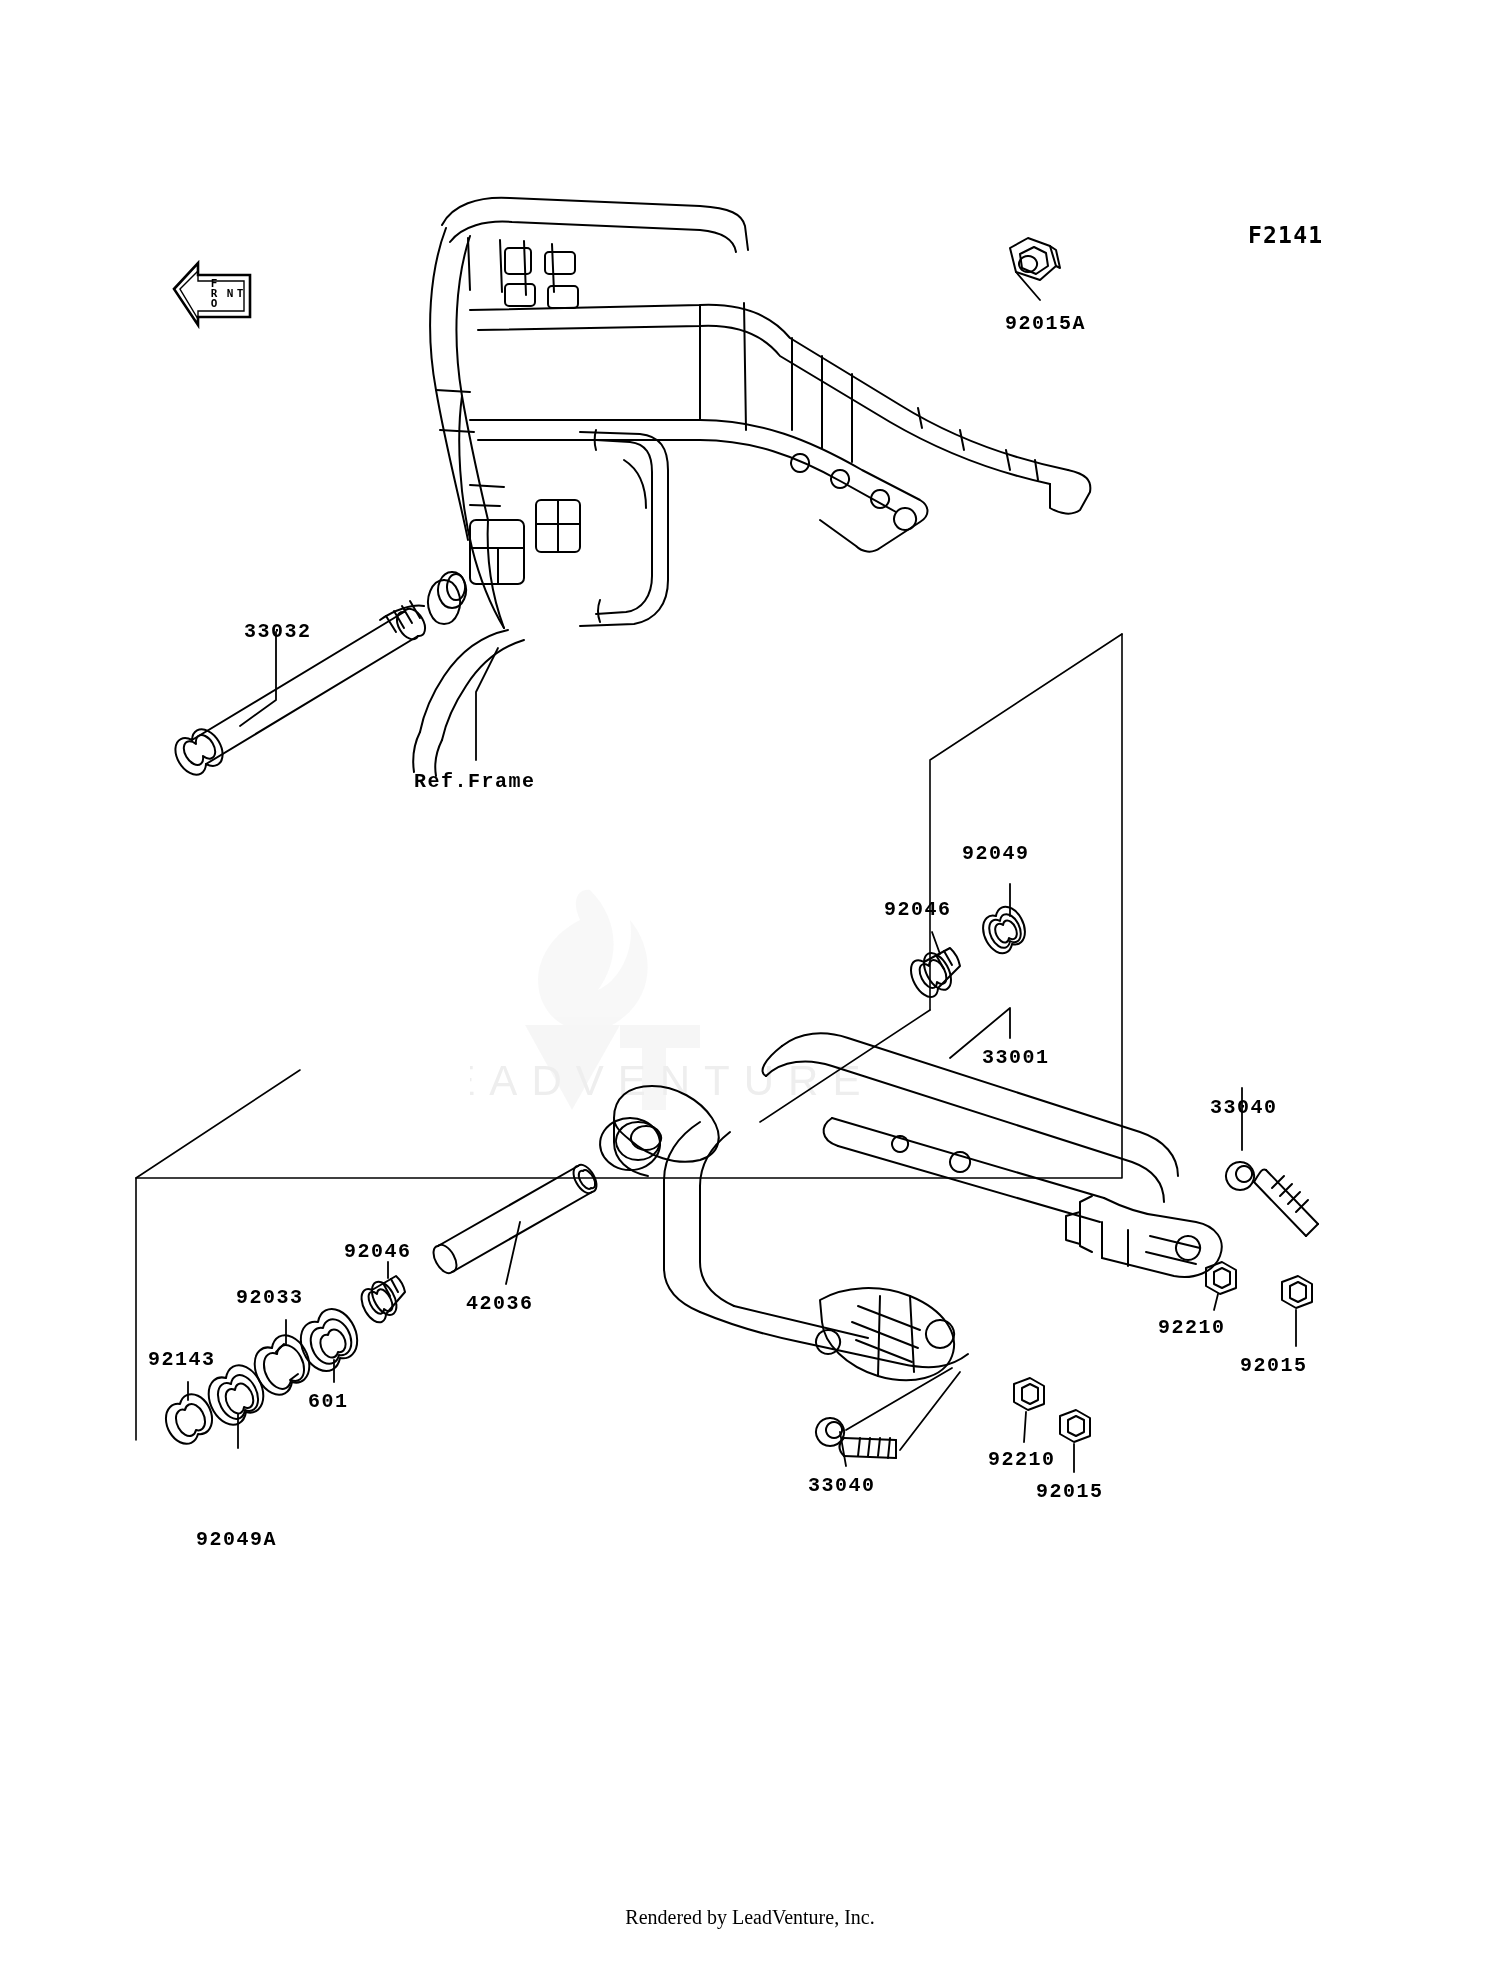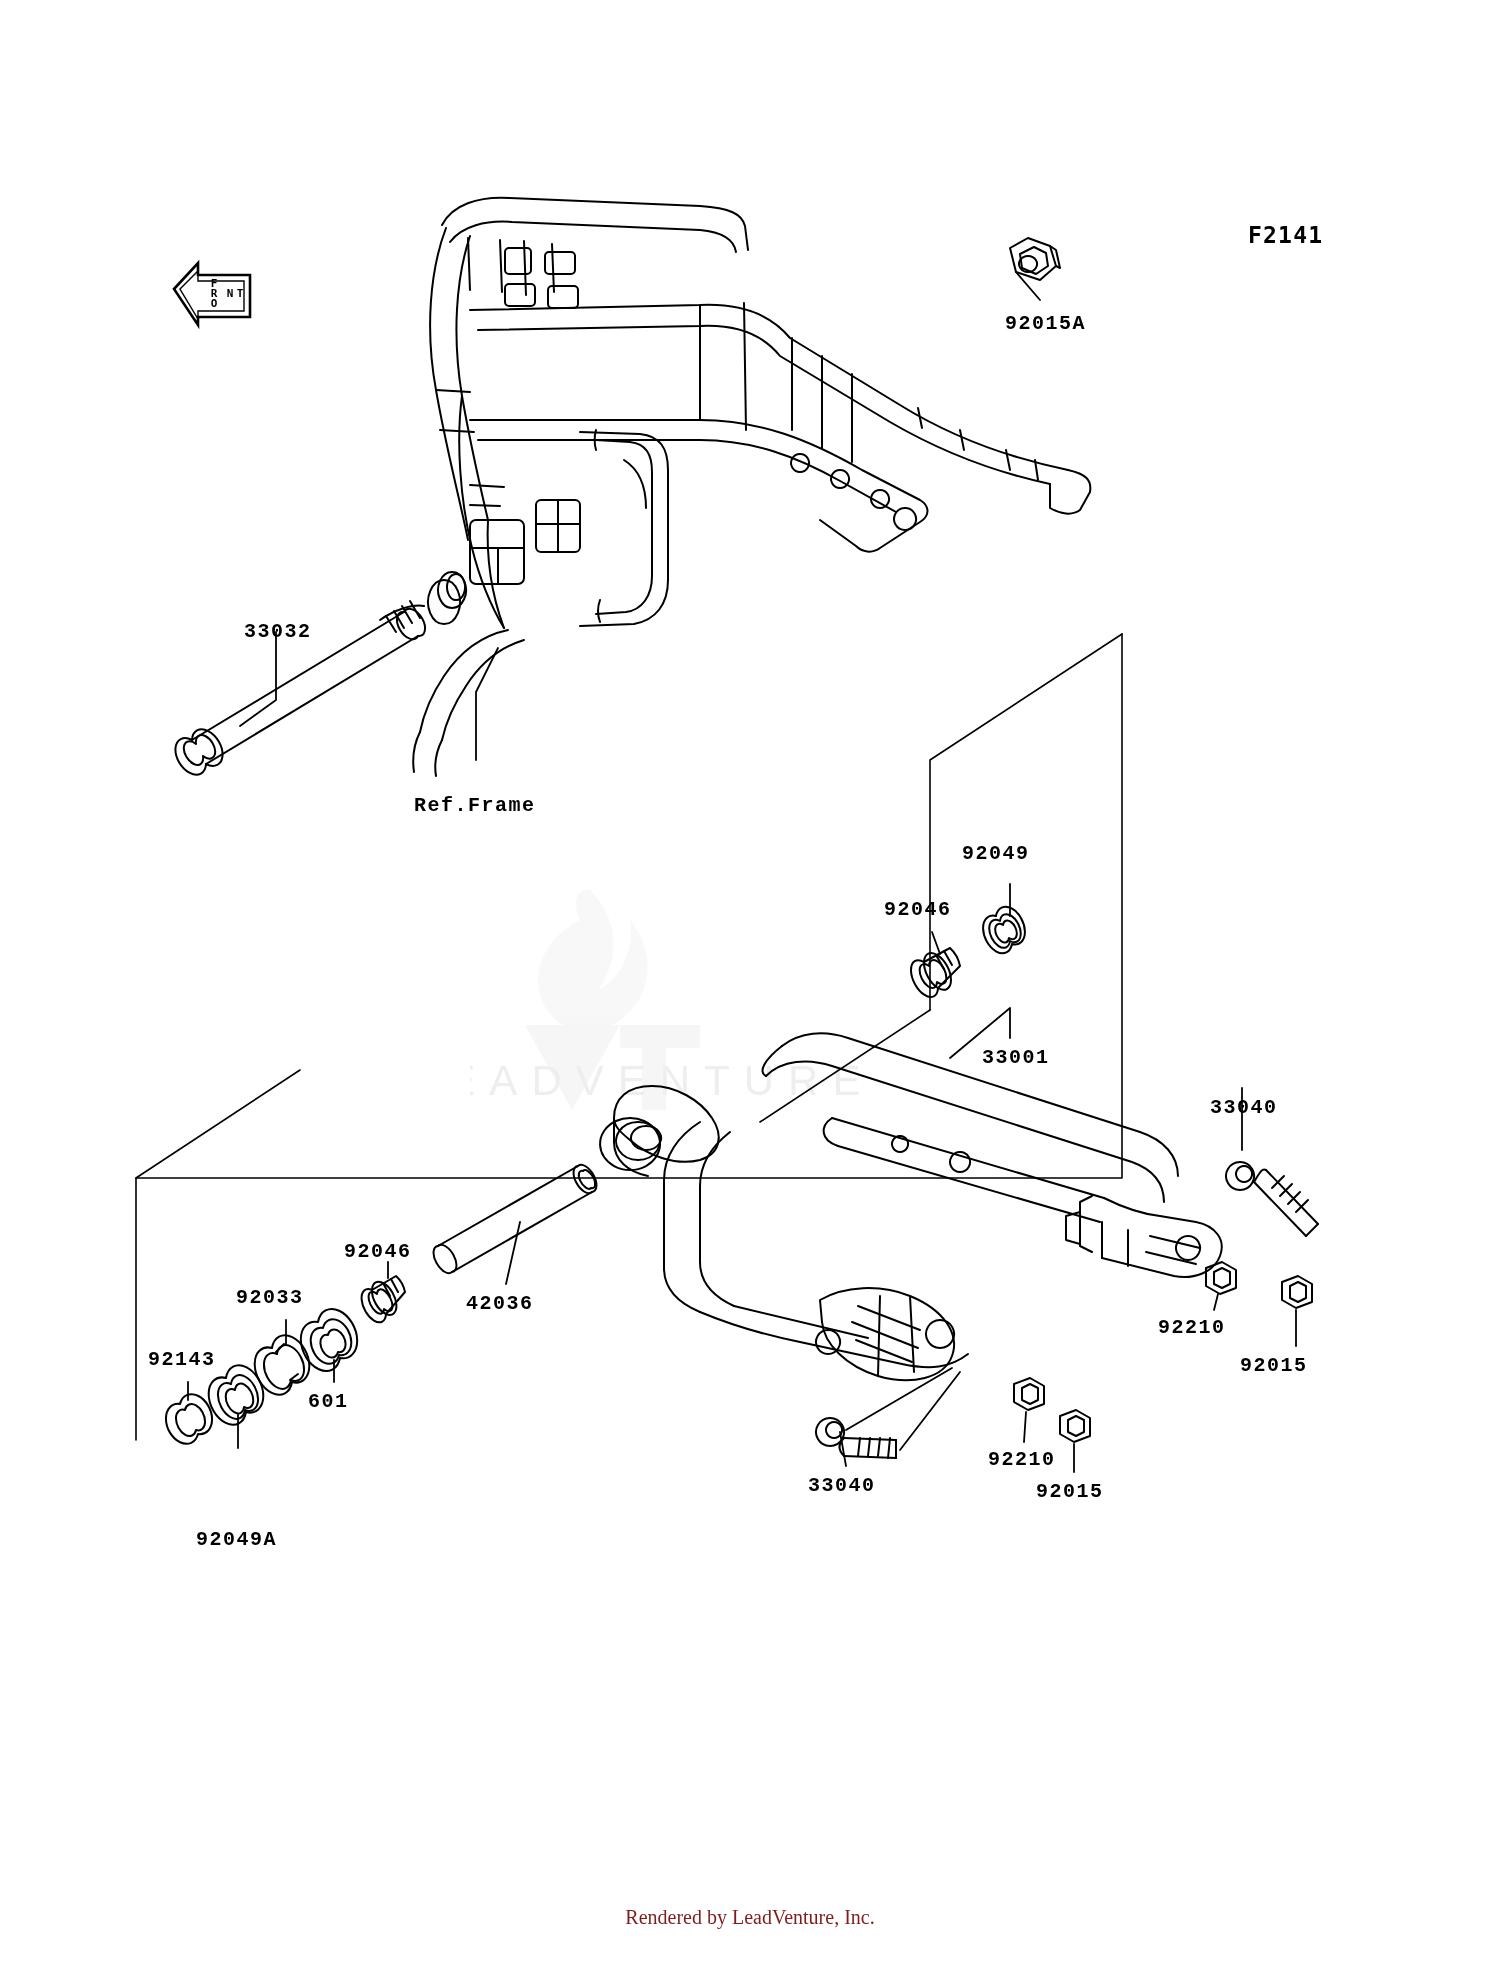--- a/index.html
+++ b/index.html
@@ -44,21 +44,21 @@
     letter-spacing: 1.2px;
   }
   .footer {
     position: absolute;
     left: 0;
     top: 1906px;
     width: 1500px;
     text-align: center;
     font-family: "Liberation Serif", serif;
     font-size: 20px;
-    color: #7f1d1d;
+    color: #000000;
   }
   .watermark {
     position: absolute;
     left: 470px;
     top: 880px;
     width: 560px;
     height: 240px;
     pointer-events: none;
   }
   .wm-text {
@@ -332,21 +332,21 @@
         <path d="M1074 1472 L 1074 1444"></path>
       </g>
 
     </g>
   </svg>
 
   <div class="doc-code" style="left:1248px; top:222px;">F2141</div>
 
   <div class="label" style="left:1005px; top:312px;">92015A</div>
   <div class="label" style="left:244px; top:620px;">33032</div>
-  <div class="label" style="left:414px; top:770px;margin-top:24px;">Ref.Frame</div>
+  <div class="label" style="left:414px; top:770px;">Ref.Frame</div>
   <div class="label" style="left:962px; top:842px;">92049</div>
   <div class="label" style="left:884px; top:898px;">92046</div>
   <div class="label" style="left:982px; top:1046px;">33001</div>
   <div class="label" style="left:1210px; top:1096px;">33040</div>
   <div class="label" style="left:1158px; top:1316px;">92210</div>
   <div class="label" style="left:1240px; top:1354px;">92015</div>
   <div class="label" style="left:344px; top:1240px;">92046</div>
   <div class="label" style="left:236px; top:1286px;">92033</div>
   <div class="label" style="left:308px; top:1390px;">601</div>
   <div class="label" style="left:148px; top:1348px;">92143</div>

